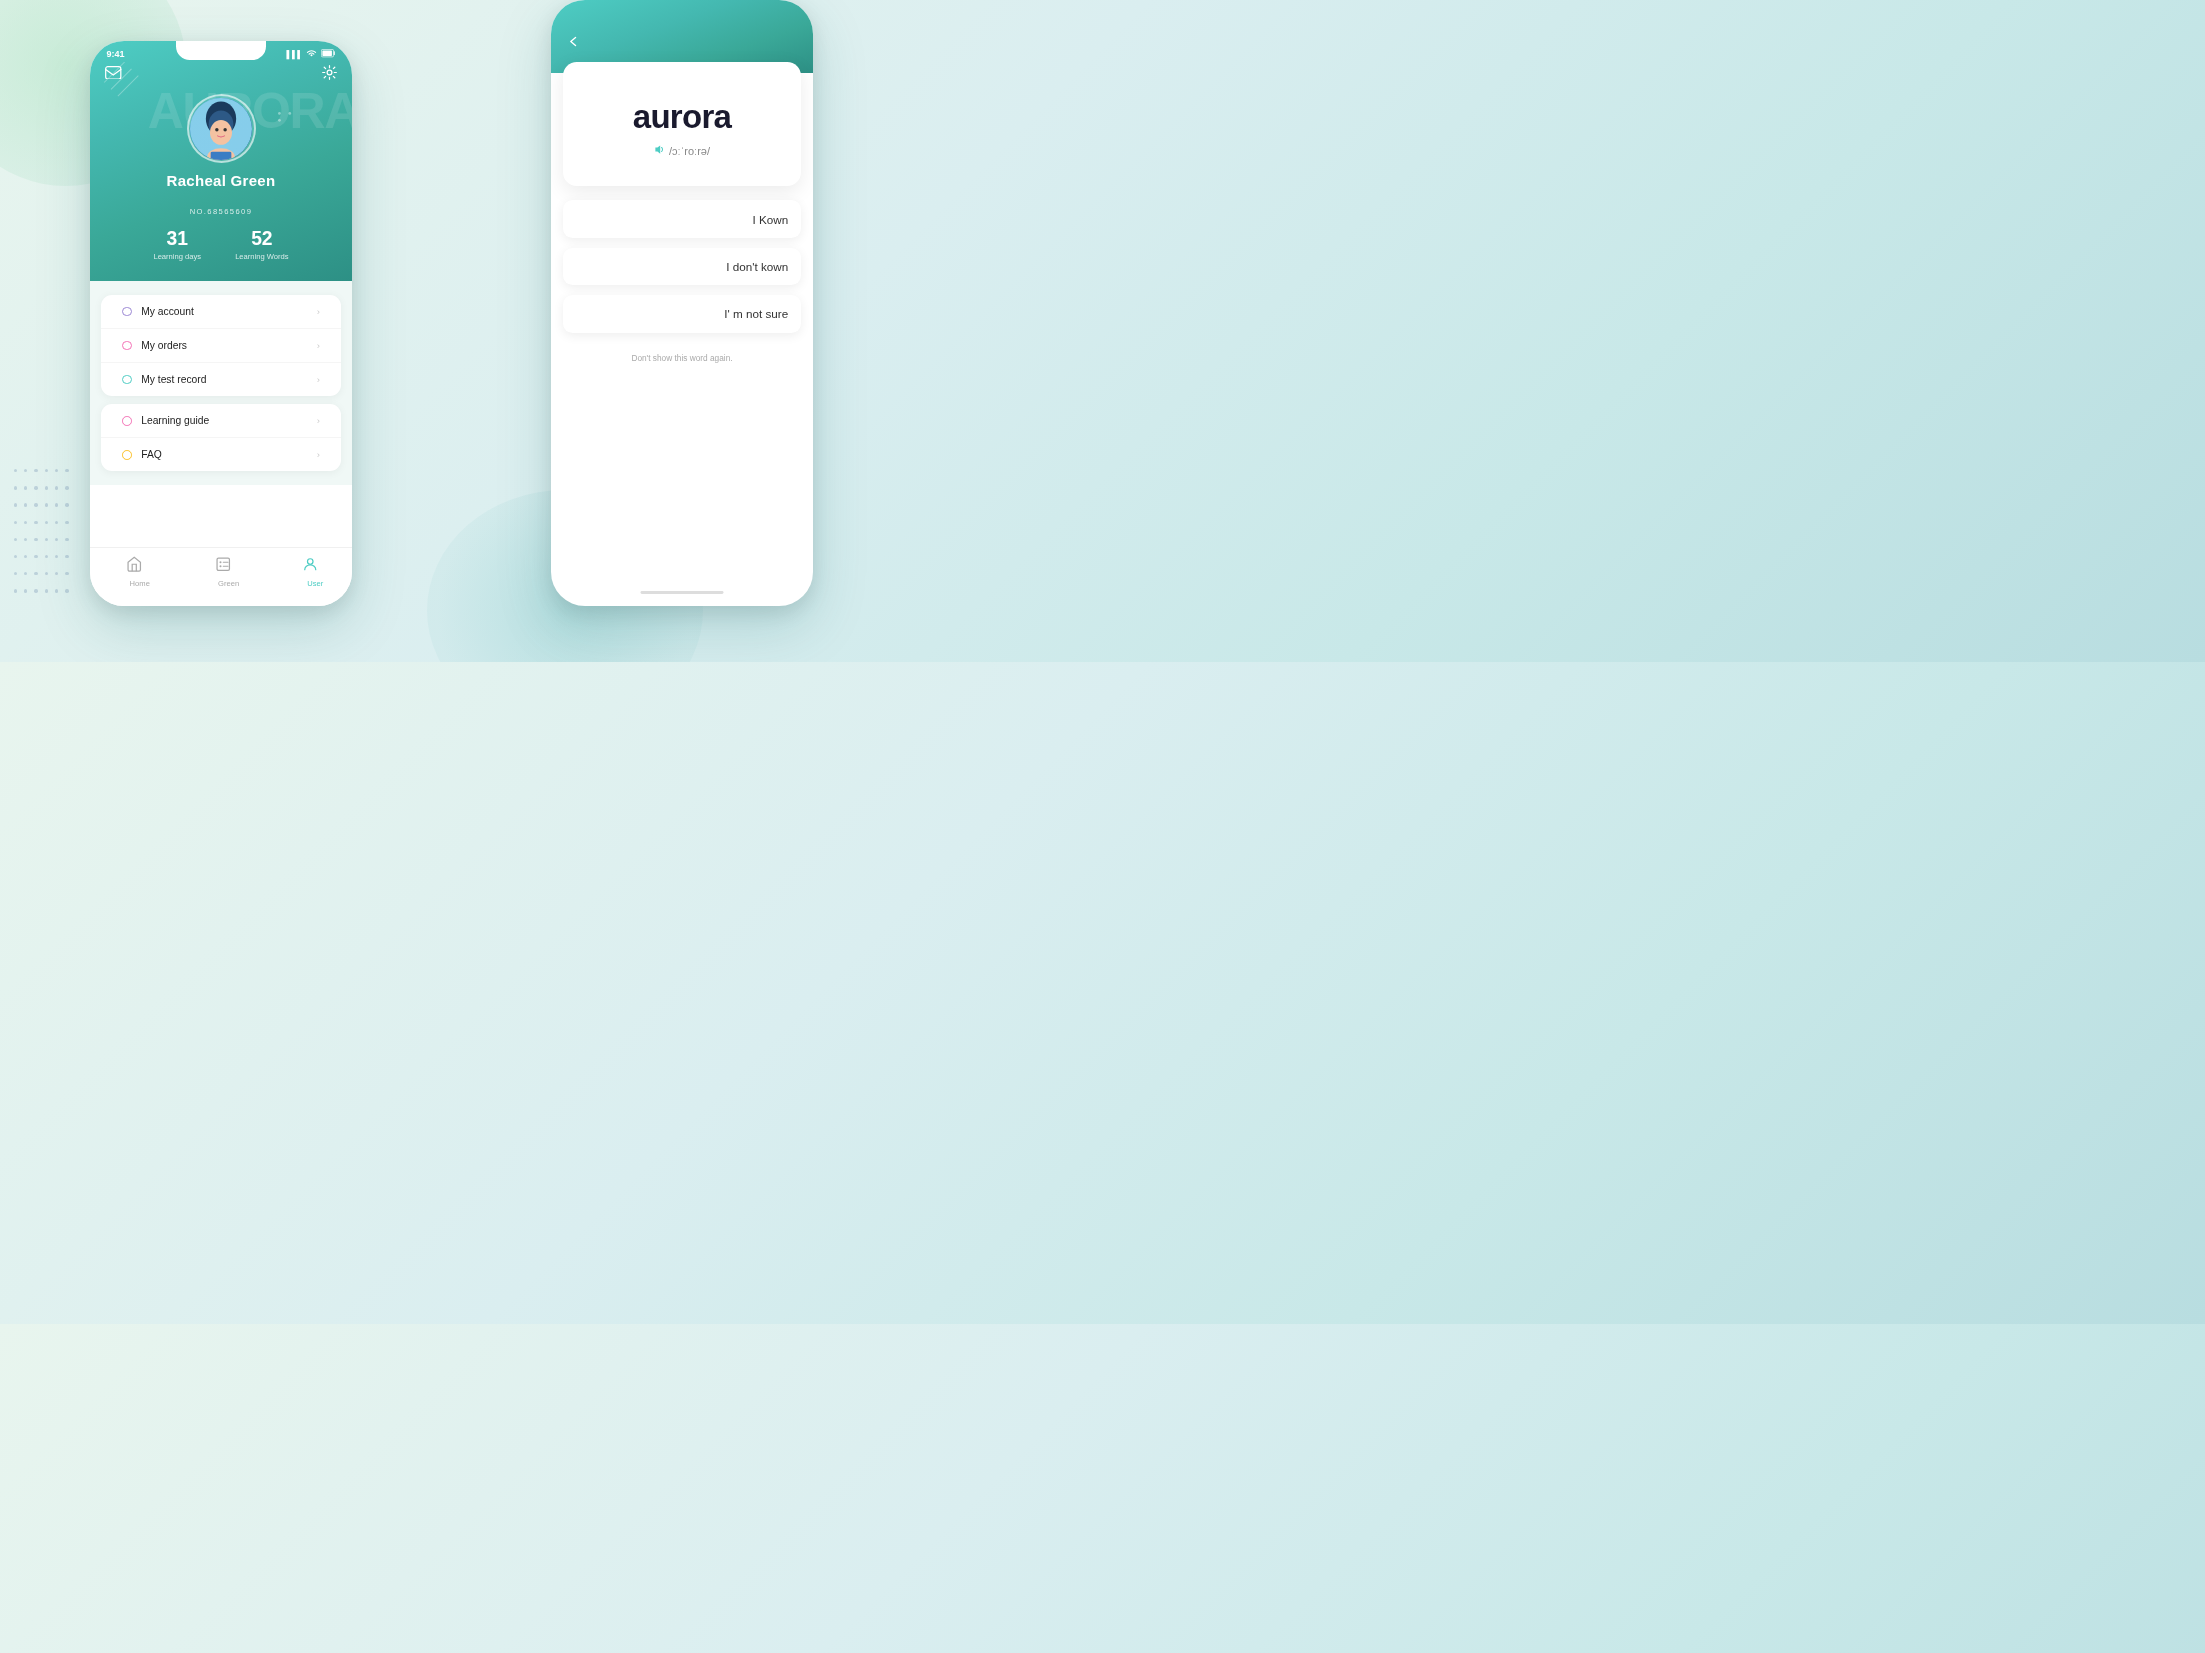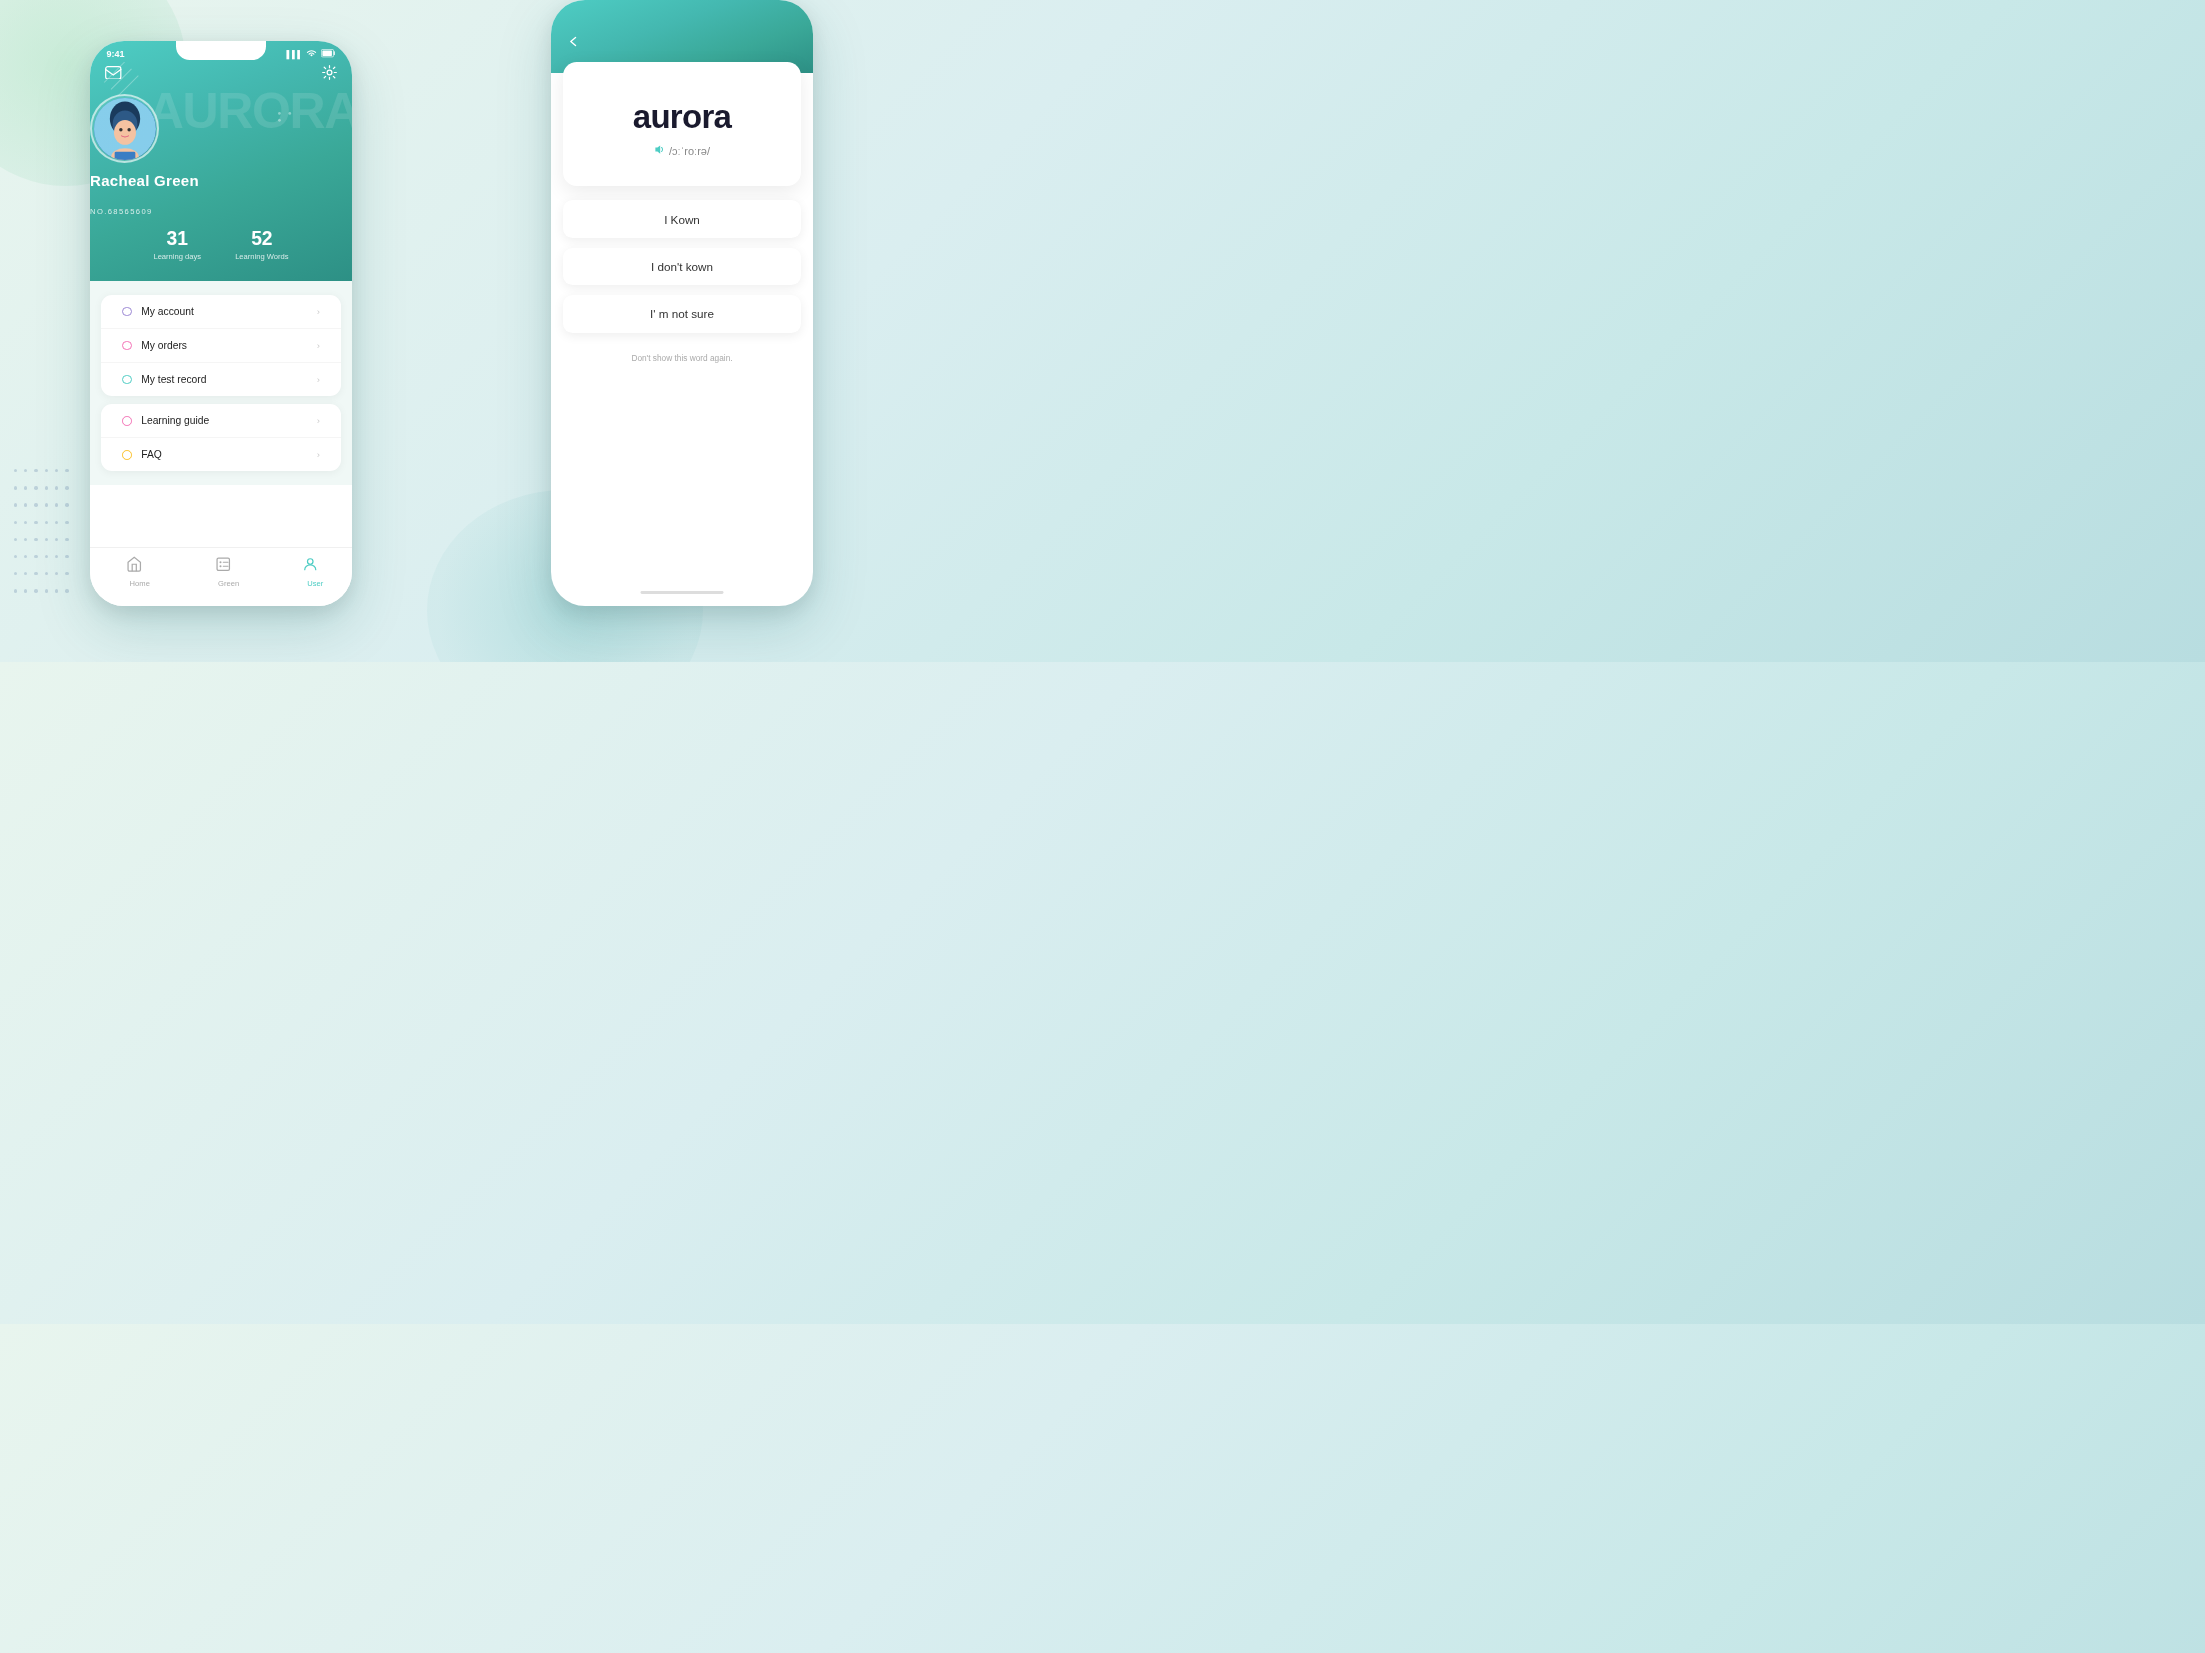--- a/index.html
+++ b/index.html
@@ -147,20 +147,21 @@
       color: rgba(255,255,255,0.12);
       letter-spacing: -1.4px;
       transform: rotate(0deg);
       user-select: none;
     }
 
     
     .avatar-container {
       display: flex;
       flex-direction: column;
+      align-items: center;
       padding-top: 6.9px;
     }
     .avatar-ring {
       width: 69px;
       height: 69px;
       border-radius: 50%;
       border: 2.1px solid rgba(255,255,255,0.6);
       display: flex;
       align-items: center;
       justify-content: center;
@@ -379,21 +380,21 @@
       padding: 13.8px 12.4px;
       display: flex;
       flex-direction: column;
       gap: 9.6px;
     }
 
     .answer-btn {
       background: white;
       border-radius: 9.6px;
       padding: 12.4px;
-      text-align: center;
+      text-align: right;
       font-size: 11.7px;
       font-weight: 500;
       color: #333;
       box-shadow: 0 2.8px 10.3px rgba(0,0,0,0.07);
       cursor: pointer;
       border: none;
     }
 
     .dont-show {
       text-align: center;

